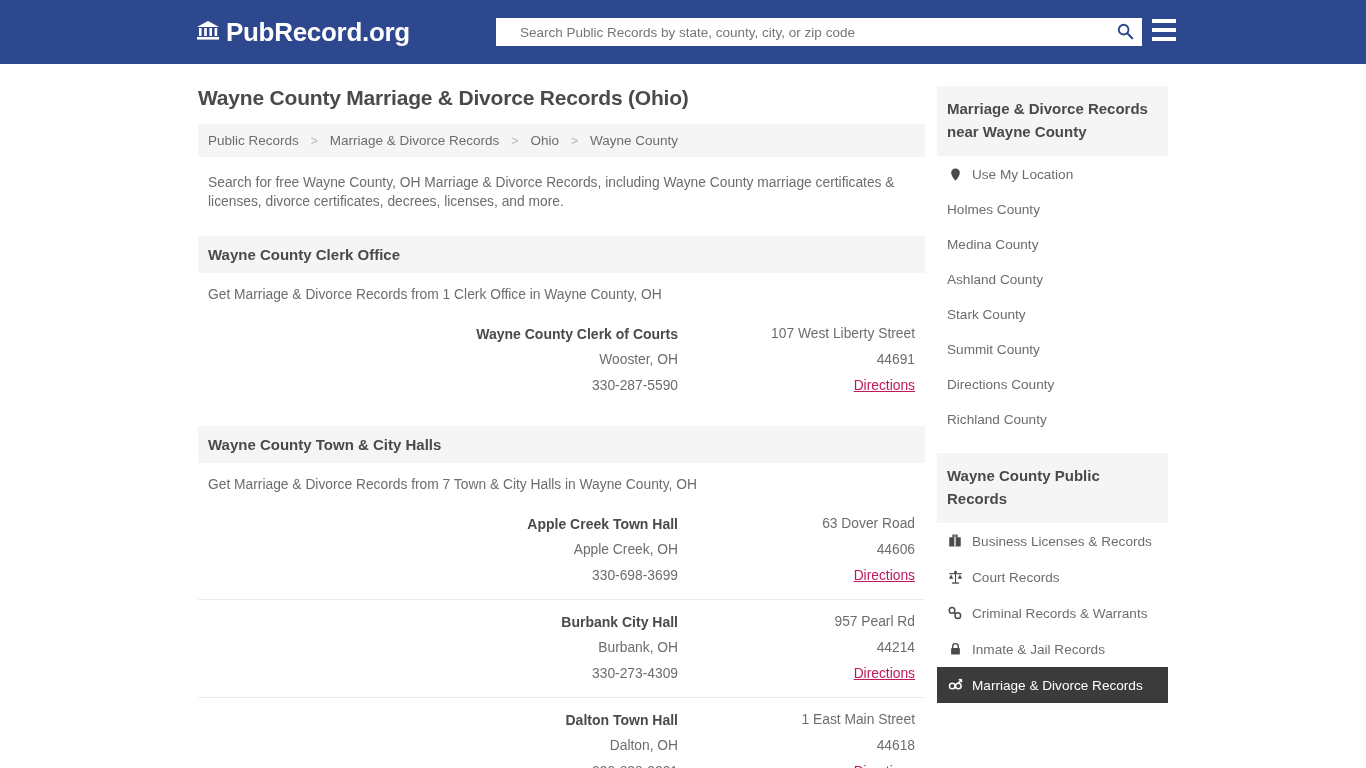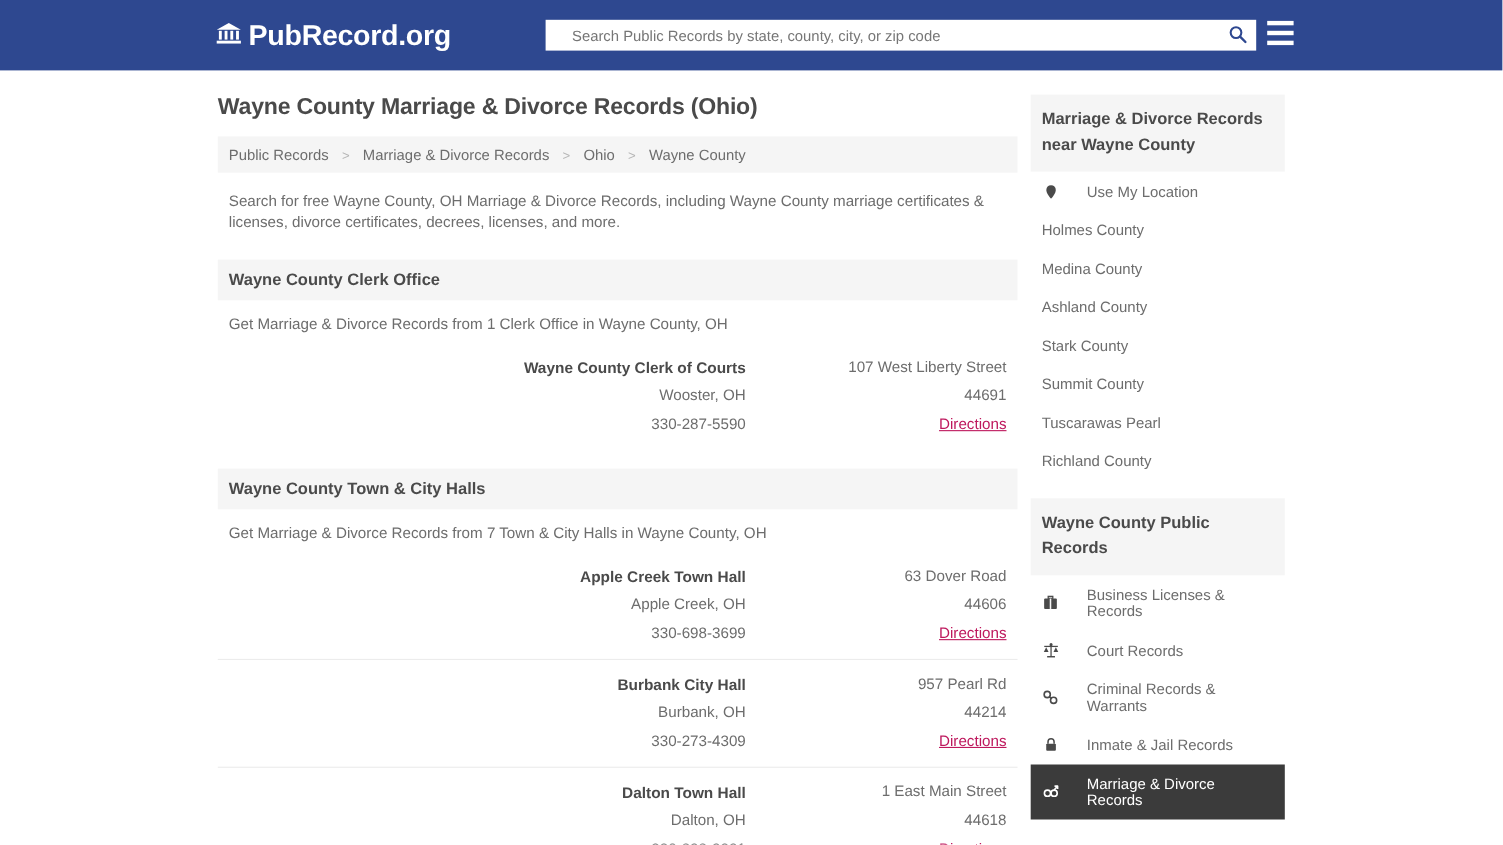--- a/index.html
+++ b/index.html
@@ -179,21 +179,21 @@
     color: #4a4a4a;
     line-height: 23px;
   }
   .side-list { padding: 0; margin: 0; list-style: none; }
   .side-list li {
     font-size: 13.6px;
     color: #6d6d6d;
     padding: 10px 10px;
     display: flex;
     align-items: center;
-    gap: 25px;
+    gap: 9px;
     cursor: pointer;
   }
   .side-list li.active {
     background: #3b3b3b;
     color: #ffffff;
   }
   .side-icon {
     width: 16px; height: 16px;
     display: inline-flex;
     align-items: center; justify-content: center;
@@ -336,21 +336,21 @@
         <li>
           <span>Ashland County</span>
         </li>
         <li>
           <span>Stark County</span>
         </li>
         <li>
           <span>Summit County</span>
         </li>
         <li>
-          <span>Tuscarawas Pearl</span>
+          <span>Directions County</span>
         </li>
         <li>
           <span>Richland County</span>
         </li>
       </ul>
 
       <div class="gap-16"></div>
 
       <div class="side-box-head">Wayne County Public Records</div>
       <ul class="side-list">

